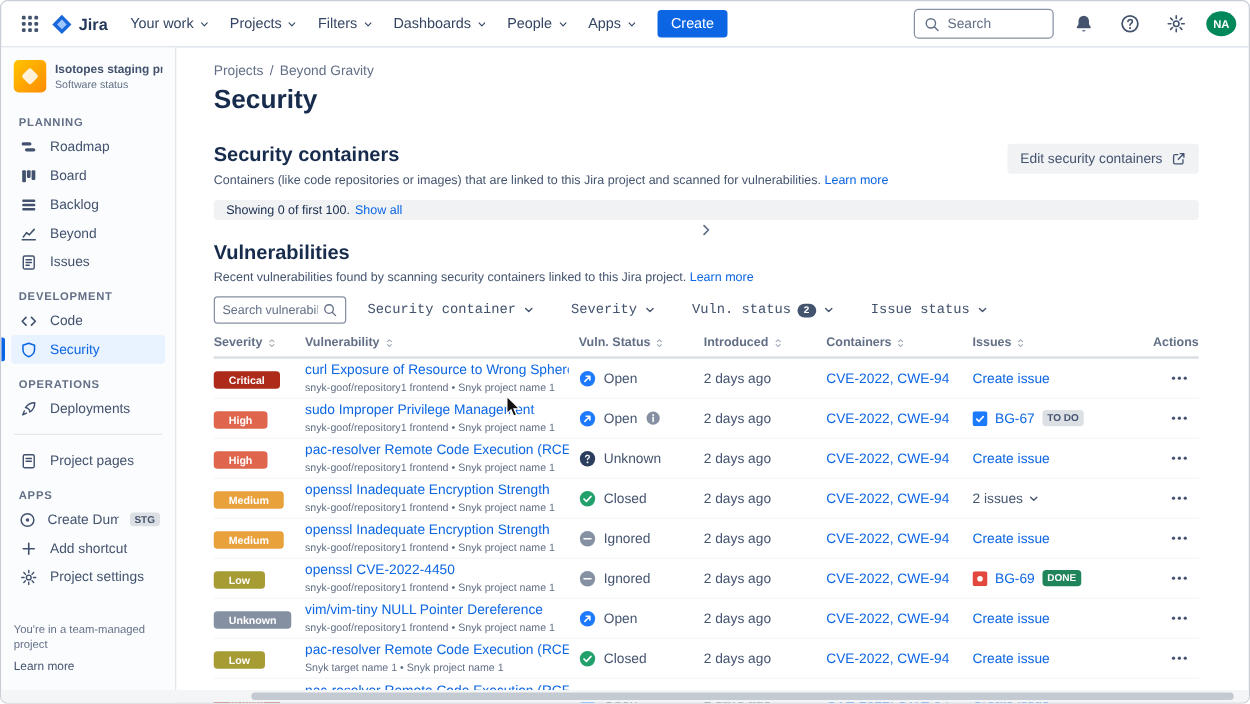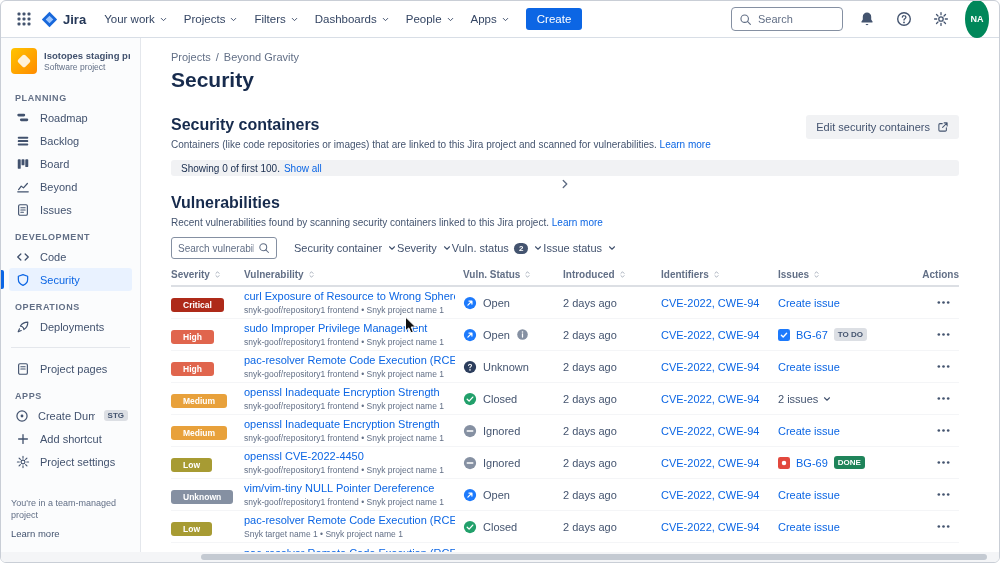--- a/index.html
+++ b/index.html
@@ -41,21 +41,21 @@
   .search-box {
     display: flex; align-items: center; gap: 6px; border: 1px solid #8590A2;
     border-radius: 4px; height: 24px; padding: 0 7px; width: 112px; background: #fff;
   }
   .search-box input {
     border: none; outline: none; font-size: 11px; width: 100%;
     color: #172B4D; font-family: inherit; background: transparent;
   }
   .search-box input::placeholder, .vsearch input::placeholder { color: #626F86; }
   .avatar {
-    width: 24px; height: 38px; border-radius: 50%; background: #00875A;
+    width: 24px; height: 20px; border-radius: 50%; background: #00875A;
     color: #fff; font-size: 9px; font-weight: 700; display: flex;
     align-items: center; justify-content: center; cursor: pointer;
   }
 
   
   .app-body { display: flex; height: 525px; }
 
   
   .sidebar {
     width: 140px; flex-shrink: 0; border-right: 1px solid #E4E7EC;
@@ -291,53 +291,53 @@
     </div>
   </header>
 
   <div class="app-body">
 
     <aside class="sidebar">
       <div class="project-head">
         <span class="project-avatar"></span>
         <span class="project-meta">
           <div class="project-name">Isotopes staging project</div>
-          <div class="project-type">Software project</div>
+          <div class="project-type">Software status</div>
         </span>
       </div>
       <div>
           <div class="side-section-label">PLANNING</div>
           <div class="side-item">
             <span class="icn">
               <svg width="14" height="14" viewBox="0 0 16 16" fill="none" xmlns="http://www.w3.org/2000/svg">
                 <rect x="1.5" y="3.2" width="9" height="3" rx="1.5" fill="currentColor"></rect>
                 <rect x="4.5" y="8.6" width="9.5" height="3" rx="1.5" fill="currentColor"></rect>
               </svg>
             </span>
             <span class="side-label">Roadmap</span>
+          </div>
+          <div class="side-item">
+            <span class="icn">
+              <svg width="14" height="14" viewBox="0 0 16 16" fill="none" xmlns="http://www.w3.org/2000/svg">
+                <rect x="2" y="2.5" width="3.4" height="11" rx="1" fill="currentColor"></rect>
+                <rect x="6.3" y="2.5" width="3.4" height="7" rx="1" fill="currentColor"></rect>
+                <rect x="10.6" y="2.5" width="3.4" height="9" rx="1" fill="currentColor"></rect>
+              </svg>
+            </span>
+            <span class="side-label">Board</span>
           </div>
           <div class="side-item">
             <span class="icn">
               <svg width="14" height="14" viewBox="0 0 16 16" fill="none" xmlns="http://www.w3.org/2000/svg">
                 <rect x="2" y="3" width="12" height="2.3" rx="1" fill="currentColor"></rect>
                 <rect x="2" y="6.9" width="12" height="2.3" rx="1" fill="currentColor"></rect>
                 <rect x="2" y="10.8" width="12" height="2.3" rx="1" fill="currentColor"></rect>
               </svg>
             </span>
             <span class="side-label">Backlog</span>
-          </div>
-          <div class="side-item">
-            <span class="icn">
-              <svg width="14" height="14" viewBox="0 0 16 16" fill="none" xmlns="http://www.w3.org/2000/svg">
-                <rect x="2" y="2.5" width="3.4" height="11" rx="1" fill="currentColor"></rect>
-                <rect x="6.3" y="2.5" width="3.4" height="7" rx="1" fill="currentColor"></rect>
-                <rect x="10.6" y="2.5" width="3.4" height="9" rx="1" fill="currentColor"></rect>
-              </svg>
-            </span>
-            <span class="side-label">Board</span>
           </div>
           <div class="side-item">
             <span class="icn">
               <svg width="14" height="14" viewBox="0 0 16 16" fill="none" xmlns="http://www.w3.org/2000/svg">
                 <path d="M2 13.5h12" stroke="currentColor" stroke-width="1.4" stroke-linecap="round"></path>
                 <path d="M3 11l3-4 2.5 2L13 4" stroke="currentColor" stroke-width="1.4" stroke-linecap="round" stroke-linejoin="round"></path>
               </svg>
             </span>
             <span class="side-label">Beyond</span>
           </div>
@@ -470,21 +470,21 @@
       <div class="filters-row">
         <div class="vsearch">
           <input placeholder="Search vulnerabilities" style="">
           <span class="icn">
             <svg width="12" height="12" viewBox="0 0 16 16" fill="none">
                 <circle cx="7" cy="7" r="4.6" stroke="#626F86" stroke-width="1.4"></circle>
                 <path d="M10.4 10.4L14 14" stroke="#626F86" stroke-width="1.4" stroke-linecap="round"></path>
               </svg>
           </span>
         </div>
-        <div style="display:flex;align-items:flex-end;gap:0;">
+        <div style="display:flex;align-items:flex-end;gap:29px;font-family:Liberation Mono, monospace;">
             <div class="filter-dd">
               <span>Security container</span>
               <span class="icn">
                 <svg width="10" height="10" viewBox="0 0 16 16" fill="none" xmlns="http://www.w3.org/2000/svg">
                   <path d="M4 6l4 4 4-4" stroke="#42526E" stroke-width="1.7" stroke-linecap="round" stroke-linejoin="round"></path>
                 </svg>
               </span>
             </div>
             <div class="filter-dd">
               <span>Severity</span>
@@ -542,21 +542,21 @@
             </div>
             <div class="th">
               <span>Introduced</span>
               <span class="icn">
                 <svg width="9" height="9" viewBox="0 0 16 16" fill="none" xmlns="http://www.w3.org/2000/svg">
                   <path d="M5.2 6L8 3.2 10.8 6M5.2 10L8 12.8 10.8 10" stroke="#98A1B0" stroke-width="1.5" stroke-linecap="round" stroke-linejoin="round"></path>
                 </svg>
               </span>
             </div>
             <div class="th">
-              <span>Identifiers</span>
+              <span>Containers</span>
               <span class="icn">
                 <svg width="9" height="9" viewBox="0 0 16 16" fill="none" xmlns="http://www.w3.org/2000/svg">
                   <path d="M5.2 6L8 3.2 10.8 6M5.2 10L8 12.8 10.8 10" stroke="#98A1B0" stroke-width="1.5" stroke-linecap="round" stroke-linejoin="round"></path>
                 </svg>
               </span>
             </div>
             <div class="th">
               <span>Issues</span>
               <span class="icn">
                 <svg width="9" height="9" viewBox="0 0 16 16" fill="none" xmlns="http://www.w3.org/2000/svg">

